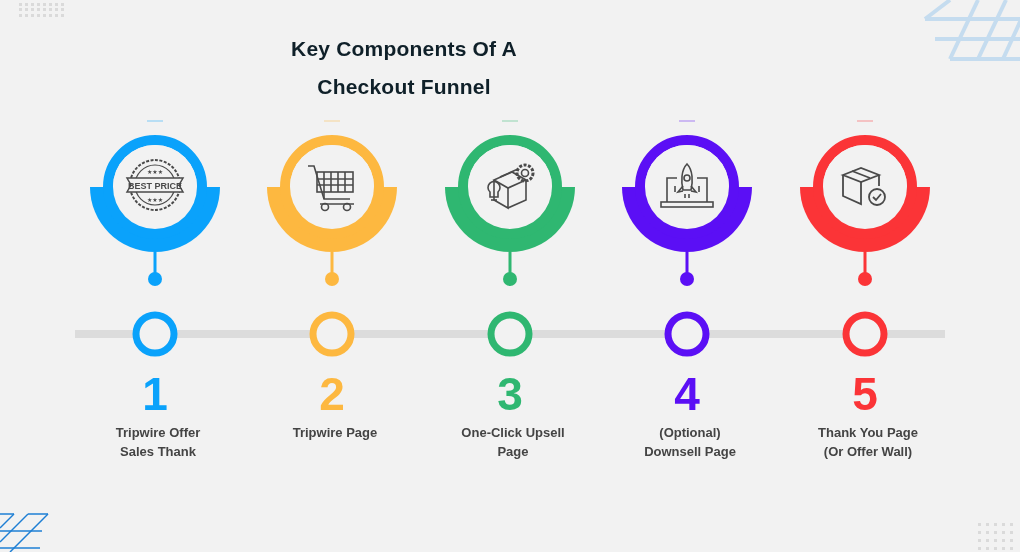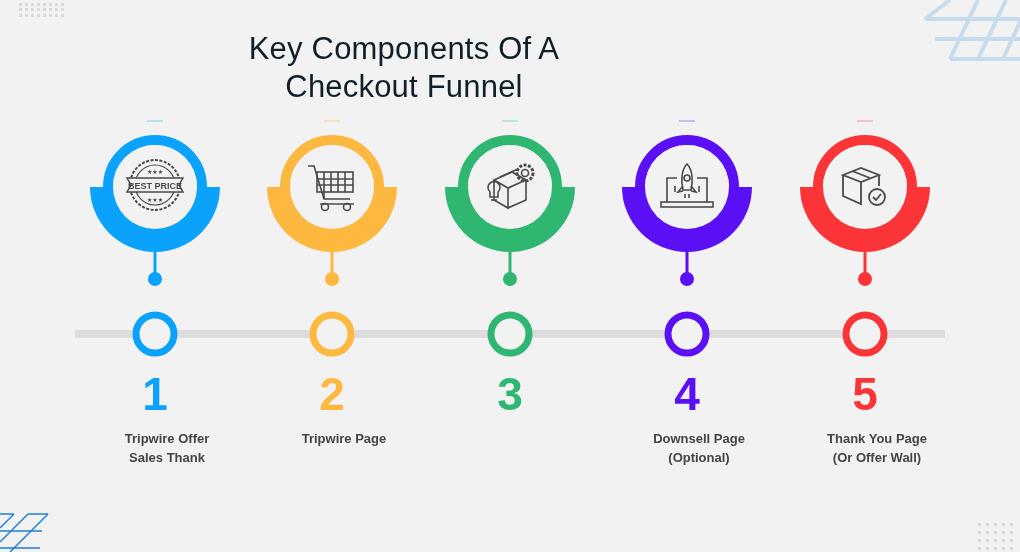--- a/index.html
+++ b/index.html
@@ -1,26 +1,26 @@
 <!DOCTYPE html>
 <html><head>
 <meta charset="utf-8">
 <style>
   html, body { margin:0; padding:0; }
   body { width:1020px; height:552px; background:#f2f2f2; position:relative; overflow:hidden;
          font-family:"Liberation Sans", sans-serif; }
   .title { position:absolute; left:0; width:808px; top:30px; text-align:center;
-           font-weight:400; font-size:31px; line-height:38px; color:#0f2029; letter-spacing:0.2px; }
+           font-weight:700; font-size:21px; line-height:38px; color:#0f2029; letter-spacing:0.2px; }
   .timeline { position:absolute; left:75px; top:330px; width:870px; height:8px; background:#dcdcdc; }
   .step { position:absolute; top:120px; width:180px; height:350px; }
   .medal { position:absolute; left:0; top:0; width:180px; height:170px; }
   .num { position:absolute; top:248px; left:0; width:180px; text-align:center;
          font-weight:700; font-size:46px; line-height:52px; }
-  .label { position:absolute; top:303px; left:12px; width:180px; text-align:center;
-           font-weight:700; font-size:13px; line-height:19px; color:#444;margin-top:6px; }
+  .label { position:absolute; top:303px; left:3px; width:180px; text-align:center;
+           font-weight:700; font-size:13px; line-height:19px; color:#444; }
   .label span { display:block; }
   .deco { position:absolute; }
 </style>
 </head>
 <body>
 
 <svg class="deco" style="left:18px;top:3px" width="50" height="16">
   <g fill="#dadada">
     <rect x="1" y="0" width="3" height="3"></rect>
       <rect x="7" y="0" width="3" height="3"></rect>
@@ -180,20 +180,24 @@
       <circle cx="105" cy="53" r="8" stroke-dasharray="3 1.5" stroke-width="3"></circle>
       <circle cx="105" cy="53" r="3.5"></circle>
       <path d="M70 72 a6 6 0 1 1 8 0 v5 h-8 z"></path>
       <line x1="71" y1="80" x2="77" y2="80"></line>
     </g>
   </svg>
   <svg style="position:absolute;left:65px;top:189px" width="50" height="50">
     <circle cx="25" cy="25" r="19" fill="#f2f2f2" stroke="#2fb771" stroke-width="7"></circle>
   </svg>
   <div class="num" style="color:#2fb771">3</div>
+  <div class="label">
+    <span>One-Click Upsell</span>
+    <span>Page</span>
+  </div>
 </div>
 
 <div class="step" style="left:597px">
   <svg class="medal" viewBox="0 0 180 170">
     <rect x="82" y="0" width="16" height="2" fill="#5b0ff5" opacity="0.25"></rect>
     <path d="M25 67 H155 A65 65 0 0 1 25 67 Z" fill="#5b0ff5"></path>
     <circle cx="90" cy="67" r="47" fill="none" stroke="#5b0ff5" stroke-width="10"></circle>
     <circle cx="90" cy="67" r="42" fill="#f2f2f2"></circle>
     <line x1="90" y1="132" x2="90" y2="158" stroke="#5b0ff5" stroke-width="3"></line>
     <circle cx="90" cy="159" r="7" fill="#5b0ff5"></circle>
@@ -209,22 +213,22 @@
         <line x1="92" y1="74" x2="92" y2="78"></line>
       <line x1="78" y1="66" x2="78" y2="72"></line>
         <line x1="102" y1="66" x2="102" y2="72"></line>
     </g>
   </svg>
   <svg style="position:absolute;left:65px;top:189px" width="50" height="50">
     <circle cx="25" cy="25" r="19" fill="#f2f2f2" stroke="#5b0ff5" stroke-width="7"></circle>
   </svg>
   <div class="num" style="color:#5b0ff5">4</div>
   <div class="label">
+    <span>(Optional)</span>
     <span>Downsell Page</span>
-    <span>(Optional)</span>
   </div>
 </div>
 
 <div class="step" style="left:775px">
   <svg class="medal" viewBox="0 0 180 170">
     <rect x="82" y="0" width="16" height="2" fill="#fb3437" opacity="0.25"></rect>
     <path d="M25 67 H155 A65 65 0 0 1 25 67 Z" fill="#fb3437"></path>
     <circle cx="90" cy="67" r="47" fill="none" stroke="#fb3437" stroke-width="10"></circle>
     <circle cx="90" cy="67" r="42" fill="#f2f2f2"></circle>
     <line x1="90" y1="132" x2="90" y2="158" stroke="#fb3437" stroke-width="3"></line>

